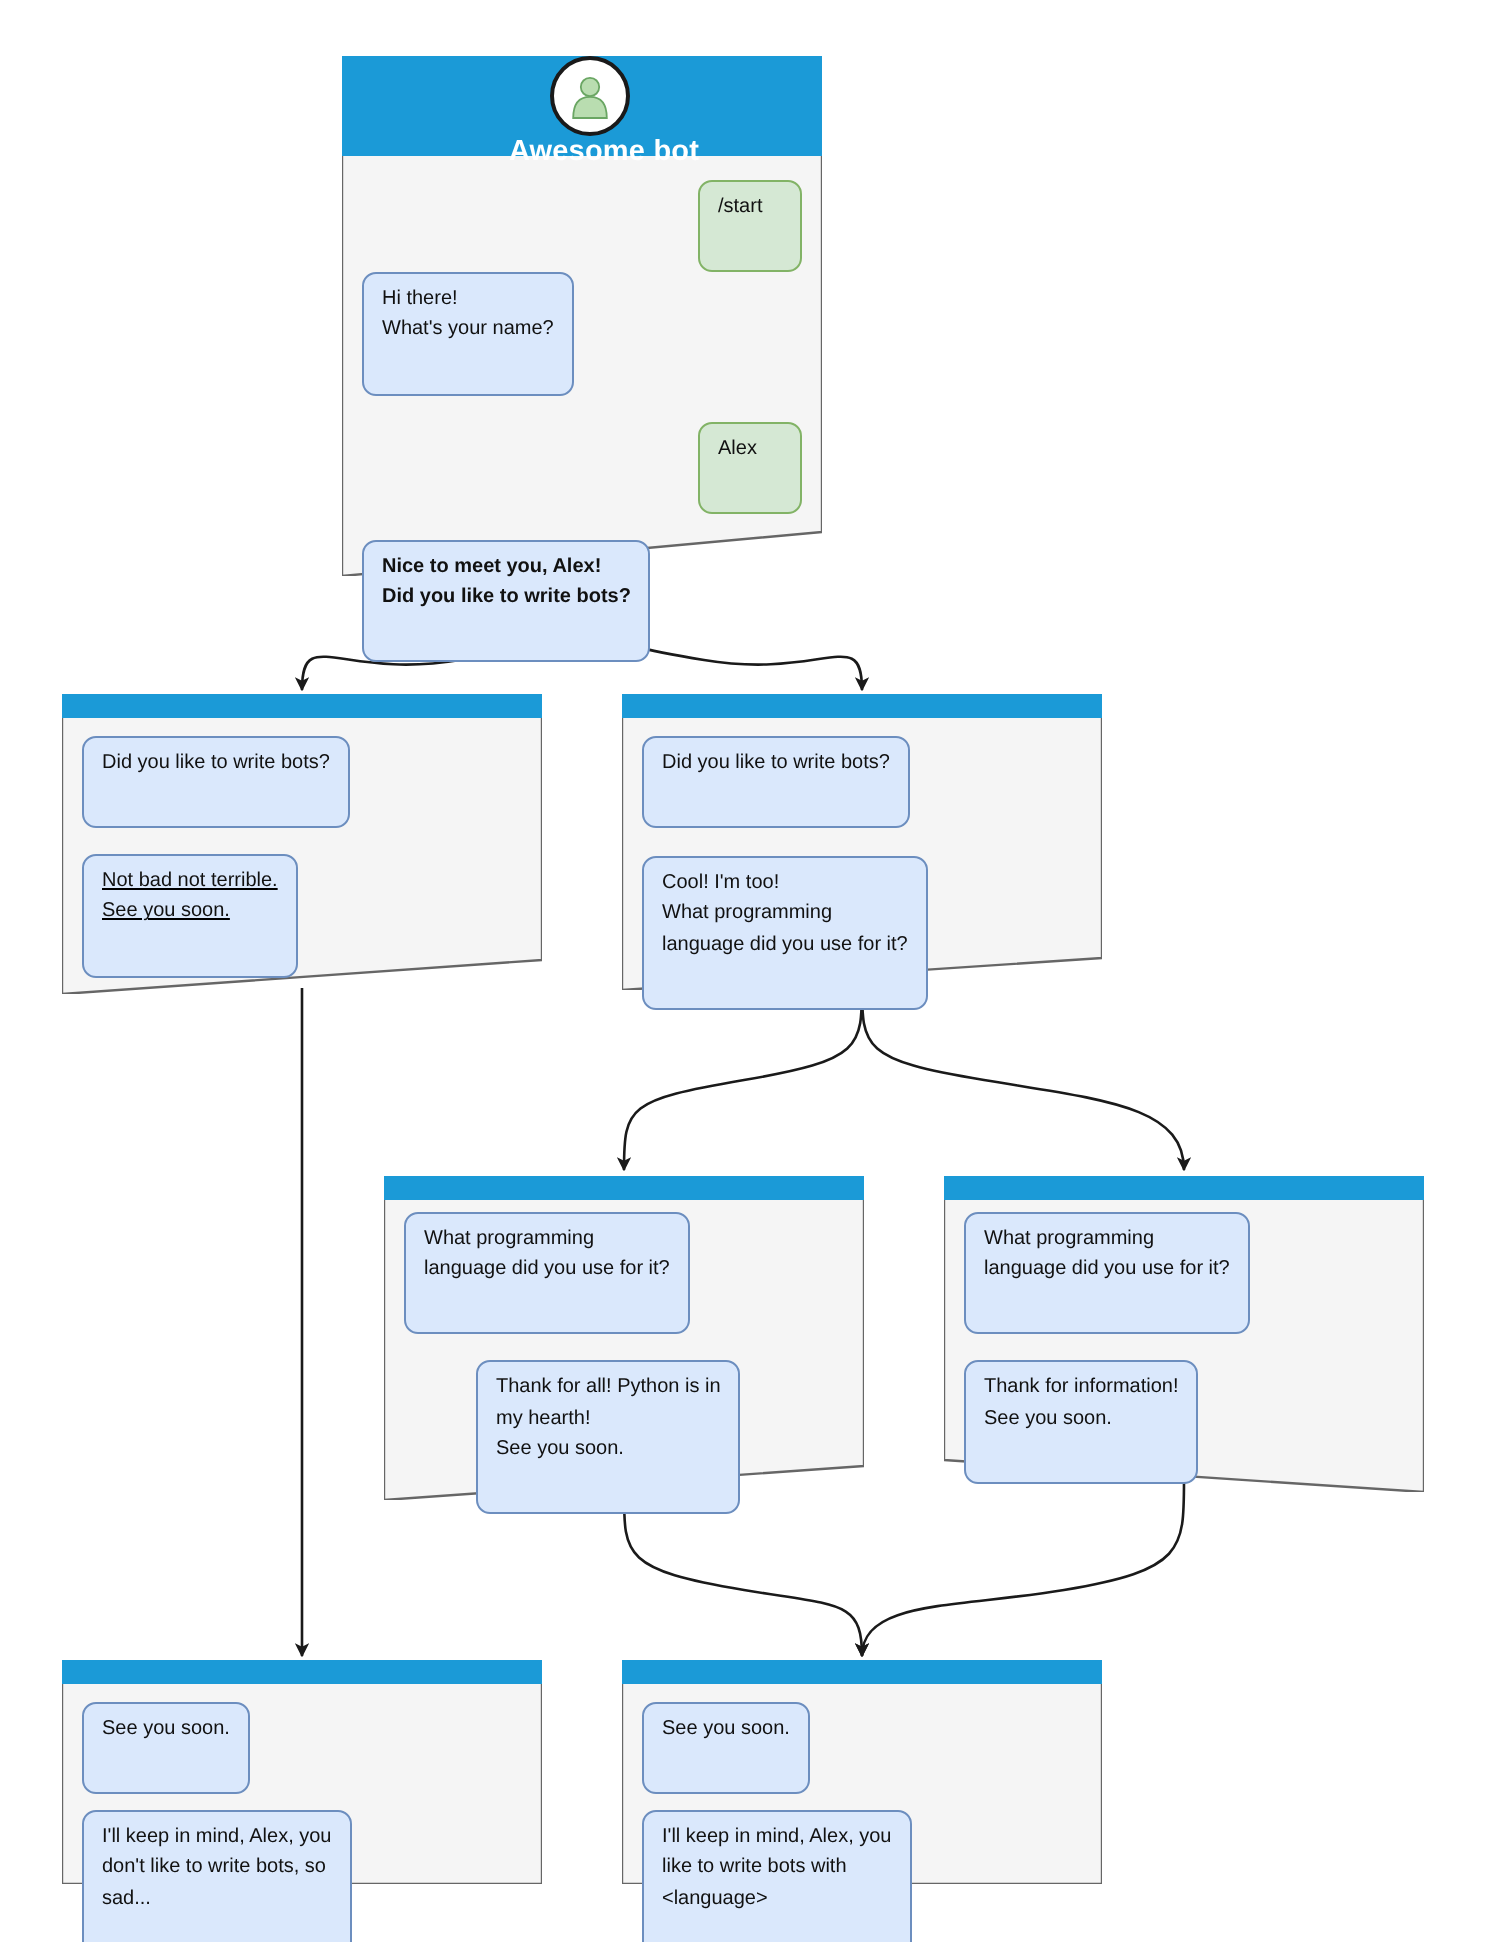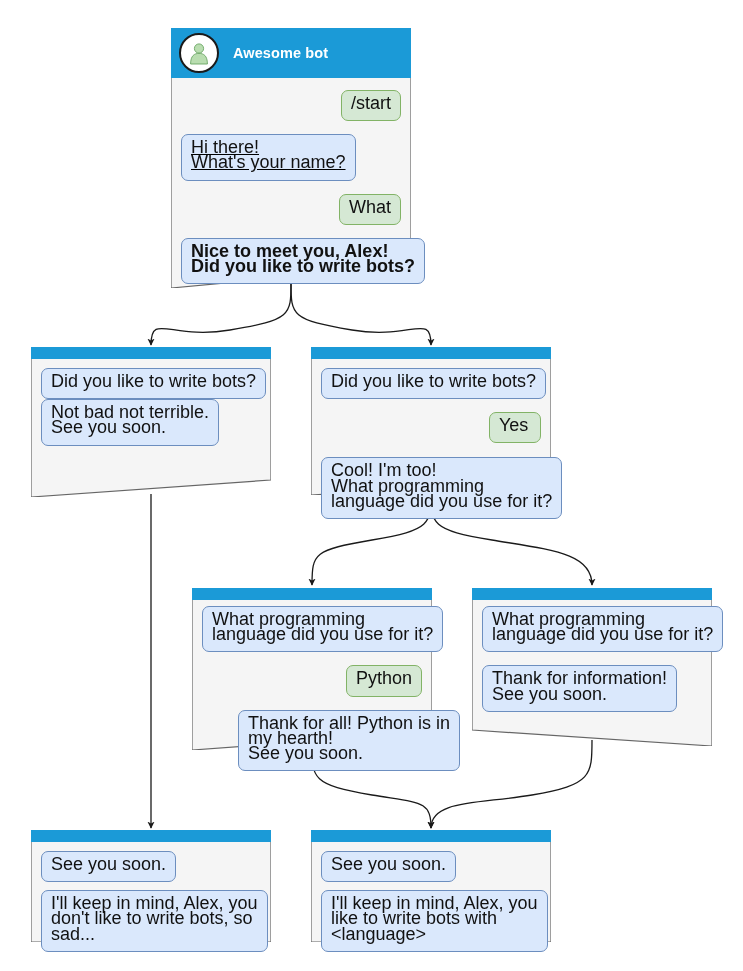--- a/index.html
+++ b/index.html
@@ -53,20 +53,21 @@
     top: 0;
     right: 0;
     background: #1b9ad7;
     box-sizing: border-box;
     display: flex;
     align-items: center;
   }
   .card-header.tall {
     height: 50px;
     padding-left: 8px;
+    flex-direction: column;
   }
   .card-header.thin {
     height: 12px;
   }
   .avatar {
     width: 40px;
     height: 40px;
     border-radius: 50%;
     background: #ffffff;
     border: 2px solid #1a1a1a;
@@ -91,26 +92,26 @@
   }
   .row {
     display: flex;
     width: 100%;
     box-sizing: border-box;
   }
   .row.left  { justify-content: flex-start; padding-left: 10px; }
   .row.right { justify-content: flex-end;  padding-right: 10px; }
 
   .bubble {
-    font-size: 18px;
+    font-size: 10px;
     line-height: 15.2px;
     color: #111111;
     border-radius: 7px;
     box-sizing: border-box;
-    padding: 5px 9px 9px 9px;
+    padding: 5px 9px 24px 9px;
     white-space: pre;
   }
   .bubble.bot {
     background: #dae8fc;
     border: 1px solid #6c8ebf;
   }
   .bubble.user {
     background: #d5e8d4;
     border: 1px solid #82b366;
     min-width: 52px;
@@ -155,65 +156,62 @@
             <circle cx="13" cy="8.5" r="4.6" fill="#b9ddb0" stroke="#6aa663" stroke-width="0.9"></circle>
             <path d="M 4.6 24 C 4.6 15.6 8.4 13.4 13 13.4 C 17.6 13.4 21.4 15.6 21.4 24 Z" fill="#b9ddb0" stroke="#6aa663" stroke-width="0.9"></path>
           </svg>
         </div>
         <span class="bot-title">Awesome bot</span>
       </div>
       <div class="msgs" style="top:50px; height:210px;">
         <div class="row right" style="margin-top:12px;">
           <div class="bubble user">/start</div>
         </div>
-        <div class="row left" style="margin-top:13px;text-decoration:underline;">
+        <div class="row left" style="">
           <div class="bubble bot">Hi there!
 What's your name?</div>
         </div>
         <div class="row right" style="margin-top:13px;">
-          <div class="bubble user">What</div>
+          <div class="bubble user">Alex</div>
         </div>
         <div class="row left" style="margin-top:13px;font-weight:bold;">
           <div class="bubble bot">Nice to meet you, Alex!
 Did you like to write bots?</div>
         </div>
       </div>
     </div>
   </div>
 
   <div class="card" style="left:31px; top:347px; width:240px; height:150px;">
     <svg class="card-skew" viewBox="0 0 240 150" width="240" height="150" preserveAspectRatio="none">
       <polygon points="0,0 240,0 240,133 0,150" fill="#f5f5f5" stroke="#666666" stroke-width="1.2"></polygon>
     </svg>
     <div class="card-inner">
       <div class="card-header thin"></div>
       <div class="msgs" style="top:12px; height:138px;">
         <div class="row left" style="margin-top:9px;">
           <div class="bubble bot">Did you like to write bots?</div>
         </div>
-        <div class="row left" style="">
+        <div class="row left" style="margin-top:13px;text-decoration:underline;">
           <div class="bubble bot">Not bad not terrible.
 See you soon.</div>
         </div>
       </div>
     </div>
   </div>
 
   <div class="card" style="left:311px; top:347px; width:240px; height:148px;">
     <svg class="card-skew" viewBox="0 0 240 148" width="240" height="148" preserveAspectRatio="none">
       <polygon points="0,0 240,0 240,132 0,148" fill="#f5f5f5" stroke="#666666" stroke-width="1.2"></polygon>
     </svg>
     <div class="card-inner">
       <div class="card-header thin"></div>
       <div class="msgs" style="top:12px; height:136px;">
         <div class="row left" style="margin-top:9px;">
           <div class="bubble bot">Did you like to write bots?</div>
-        </div>
-        <div class="row right" style="margin-top:13px;">
-          <div class="bubble user">Yes</div>
         </div>
         <div class="row left" style="margin-top:14px;">
           <div class="bubble bot">Cool! I'm too!
 What programming
 language did you use for it?</div>
         </div>
       </div>
     </div>
   </div>
 
@@ -221,23 +219,20 @@
     <svg class="card-skew" viewBox="0 0 240 162" width="240" height="162" preserveAspectRatio="none">
       <polygon points="0,0 240,0 240,145 0,162" fill="#f5f5f5" stroke="#666666" stroke-width="1.2"></polygon>
     </svg>
     <div class="card-inner">
       <div class="card-header thin"></div>
       <div class="msgs" style="top:12px; height:150px;">
         <div class="row left" style="margin-top:6px;">
           <div class="bubble bot">What programming
 language did you use for it?</div>
         </div>
-        <div class="row right" style="margin-top:13px;">
-          <div class="bubble user">Python</div>
-        </div>
         <div class="row left" style="margin-top:13px;margin-left:36px;">
           <div class="bubble bot">Thank for all! Python is in
 my hearth!
 See you soon.</div>
         </div>
       </div>
     </div>
   </div>
 
   <div class="card" style="left:472px; top:588px; width:240px; height:158px;">

